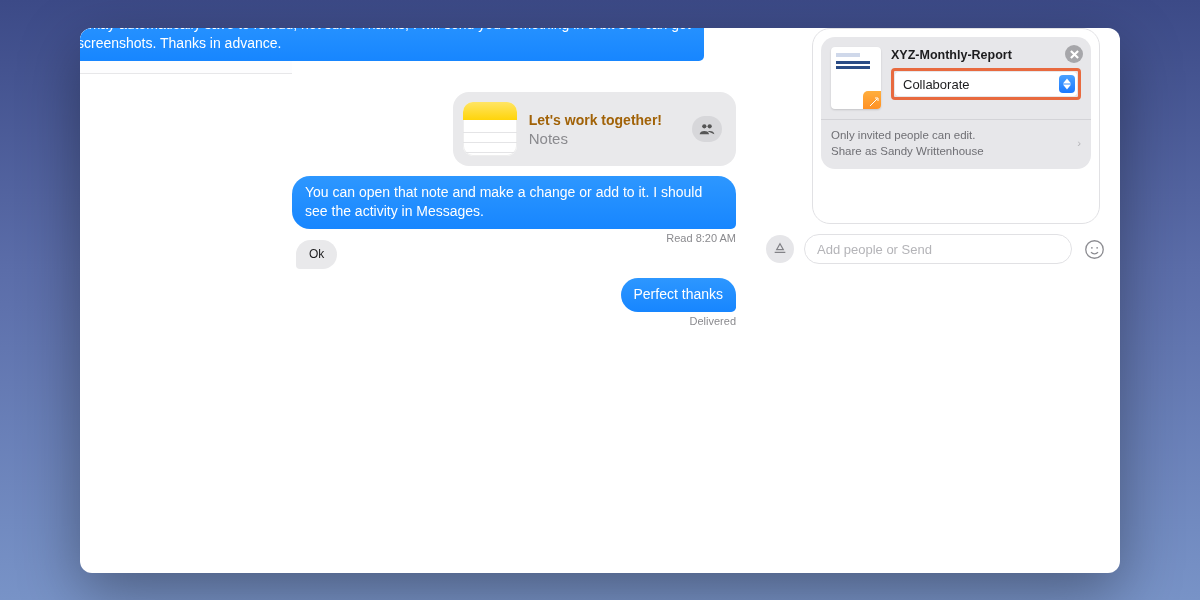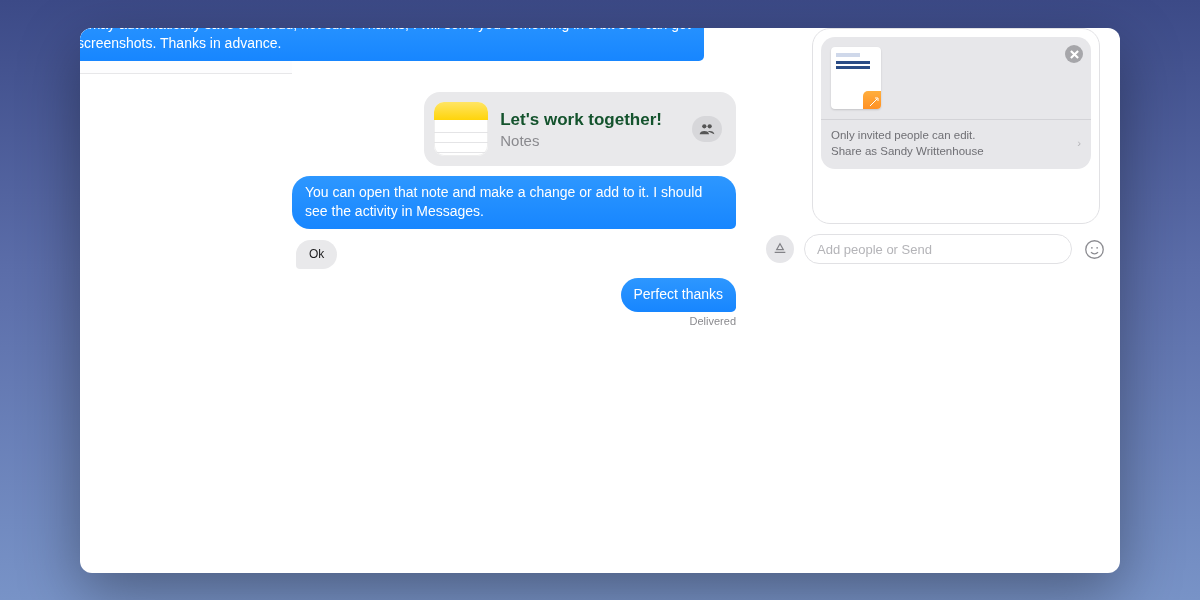--- a/index.html
+++ b/index.html
@@ -73,21 +73,21 @@
     gap: 12px;
   }
   .notes-thumb {
     width: 54px; height: 54px; border-radius: 10px;
     background: #fff; position: relative; overflow: hidden;
     box-shadow: inset 0 0 0 1px #eee;
   }
   .notes-thumb .bar { position:absolute; top:0; left:0; right:0; height:18px;
     background: linear-gradient(180deg,#ffe564,#ffd40a); }
   .notes-thumb .line { position:absolute; left:0; right:0; height:1px; background:#e4e4e6; }
-  .notes-meta .ttl { font-size: 17px; font-weight:600; color:#14532d; }
+  .notes-meta .ttl { font-size: 14px; font-weight:600; color:#a16207; }
   .notes-meta .sub { font-size: 15px; color:#8a8a8e; margin-top:2px; }
   .people-pill {
     width: 30px; height: 26px; border-radius: 13px; background:#d7d7da;
     display:flex; align-items:center; justify-content:center; color:#555;
     margin-left: 18px;
   }
 
   .compose-area {
     padding: 0 14px 14px 14px;
   }
@@ -230,20 +230,21 @@
               <path d="M13 12.5c1-.4 2-.5 3-.5 3.7 0 7 1.8 7 5"></path>
             </svg>
         </div>
       </div>
     </div>
 
     <div class="msg" style="right:16px; top:148px;">
       <div class="bubble-blue tail-right" style="max-width:none;">
         <span>You can open that note and make a change or add to it. I should see the activity in Messages.</span>
       </div>
+      <div class="meta">Read 8:20 AM</div>
     </div>
 
     <div class="msg" style="left:4px; top:212px;">
       <div class="bubble-grey tail-left">
         <span>Ok</span>
       </div>
     </div>
 
     <div class="msg" style="right:16px; top:250px;">
       <div class="bubble-blue tail-right">
@@ -262,20 +263,36 @@
             </svg>
         </div>
         <div class="attach-top">
           <div class="doc-thumb">
             <div class="pages-badge">
               <svg viewBox="0 0 24 24">
                   <path d="M4 20l14-14M14 4h6v6"></path>
                 </svg>
             </div>
           </div>
+          <div style="flex:1;">
+            <div class="attach-title">XYZ-Monthly-Report</div>
+            <div class="select-wrap">
+              <div class="select-inner">
+                <span>Collaborate</span>
+                <div class="select-stepper">
+                  <svg viewBox="0 0 8 5">
+                      <path d="M0 5 L4 0 L8 5 Z"></path>
+                    </svg>
+                  <svg viewBox="0 0 8 5">
+                      <path d="M0 0 L4 5 L8 0 Z"></path>
+                    </svg>
+                </div>
+              </div>
+            </div>
+          </div>
         </div>
         <div class="attach-divider"></div>
         <div class="attach-sub">
           <div>Only invited people can edit.</div>
           <div>Share as Sandy Writtenhouse</div>
           <span class="chev">›</span>
         </div>
       </div>
     </div>
 

